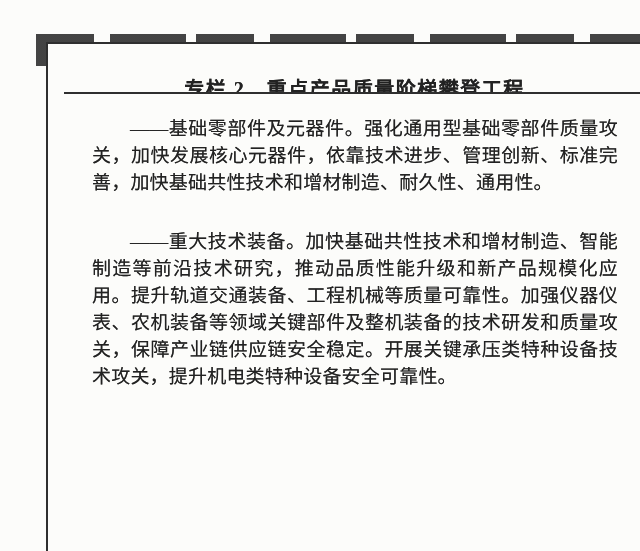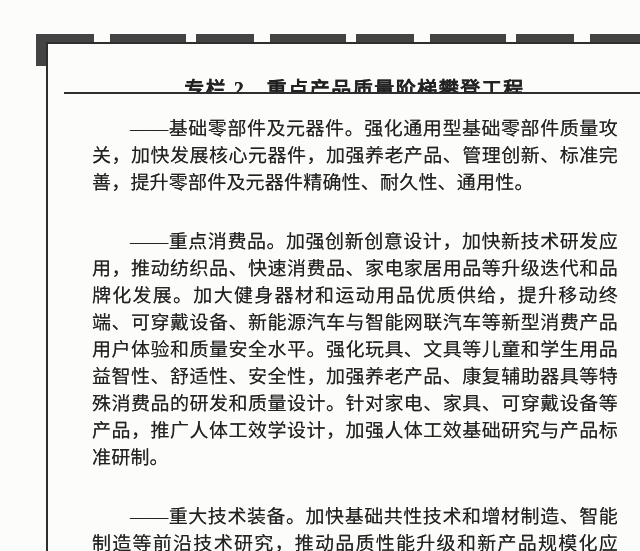--- a/index.html
+++ b/index.html
@@ -73,20 +73,19 @@
 </style>
 </head>
 <body>
 
 <div class="page">
   <div class="torn-line top"></div>
 
   <div class="box">
     <div class="box-title">专栏 2　重点产品质量阶梯攀登工程</div>
     <div class="box-body">
-      <p>——基础零部件及元器件。强化通用型基础零部件质量攻关，加快发展核心元器件，加强养老产品、管理创新、标准完善，提升零部件及元器件精确性、耐久性、通用性。</p>
-      <p>——重点消费品。加强创新创意设计，加快新技术研发应用，推动纺织品、快速消费品、家电家居用品等升级迭代和品牌化发展。加大健身器材和运动用品优质供给，提升移动终端、可穿戴设备、新能源汽车与智能网联汽车等新型消费产品用户体验和质量安全水平。强化玩具、文具等儿童和学生用品益智性、舒适性、安全性，加强养老产品、康复辅助器具等特殊消费品的研发和质量设计。针对家电、家具、可穿戴设备等产品，推广人体工效学设计，加强人体工效基础研究与产品标准研制。</p>
+      <p>——基础零部件及元器件。强化通用型基础零部件质量攻关，加快发展核心元器件，依靠技术进步、管理创新、标准完善，加快基础共性技术和增材制造、耐久性、通用性。</p>
       <p>——重大技术装备。加快基础共性技术和增材制造、智能制造等前沿技术研究，推动品质性能升级和新产品规模化应用。提升轨道交通装备、工程机械等质量可靠性。加强仪器仪表、农机装备等领域关键部件及整机装备的技术研发和质量攻关，保障产业链供应链安全稳定。开展关键承压类特种设备技术攻关，提升机电类特种设备安全可靠性。</p>
     </div>
   </div>
 
   <div class="torn-line bottom"></div>
 </div>
 
 </body></html>

